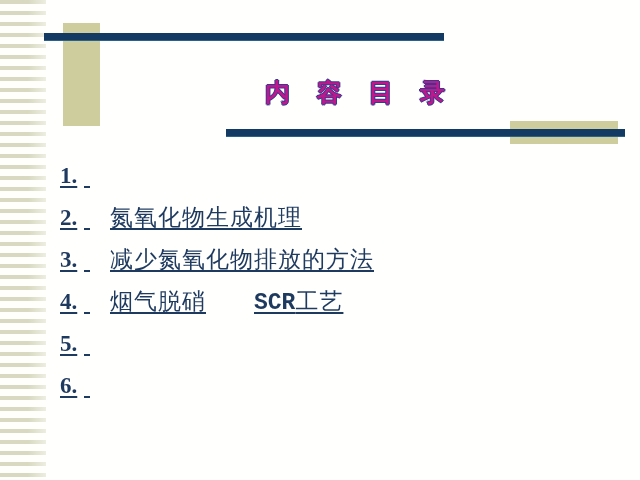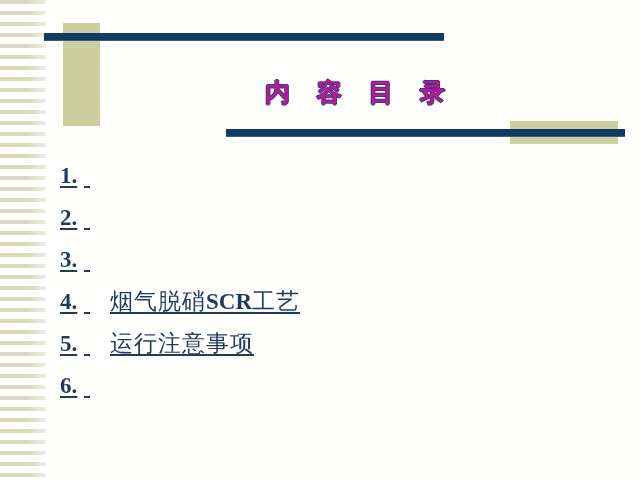--- a/index.html
+++ b/index.html
@@ -136,23 +136,24 @@
   }
   .toc-text {
     font-family: "DejaVu Sans", "Liberation Sans", sans-serif;
     font-size: 23px;
     font-weight: normal;
     letter-spacing: 1px;
     text-decoration: underline;
     text-underline-offset: 3px;
   }
   .toc-text b {
-    font-family: Liberation Serif, serif;
+    font-family: Liberation Mono, monospace;
     font-weight: bold;
     letter-spacing: 0px;
+    margin-left: 48px;
   }
 </style>
 </head>
 <body>
 
 <div id="slide">
 
   <div id="left-stripes"></div>
   <div id="left-stripes-fade"></div>
 
@@ -168,37 +169,38 @@
   <div id="toc-list">
 
     <div class="toc-item">
       <span class="toc-num">1.</span>
       <span class="toc-gap">&nbsp;</span>
     </div>
 
     <div class="toc-item">
       <span class="toc-num">2.</span>
       <span class="toc-gap">&nbsp;</span>
+      <span class="toc-text"><span>氮氧化物生成机理</span><b></b><span></span></span>
     </div>
 
     <div class="toc-item">
       <span class="toc-num">3.</span>
       <span class="toc-gap">&nbsp;</span>
+      <span class="toc-text"><span>减少氮氧化物排放的方法</span><b></b><span></span></span>
     </div>
 
     <div class="toc-item">
       <span class="toc-num">4.</span>
       <span class="toc-gap">&nbsp;</span>
       <span class="toc-text"><span>烟气脱硝</span><b>SCR</b><span>工艺</span></span>
     </div>
 
     <div class="toc-item">
       <span class="toc-num">5.</span>
       <span class="toc-gap">&nbsp;</span>
-      <span class="toc-text"><span>运行注意事项</span><b></b><span></span></span>
     </div>
 
     <div class="toc-item">
       <span class="toc-num">6.</span>
       <span class="toc-gap">&nbsp;</span>
     </div>
 
   </div>
 
 </div>

